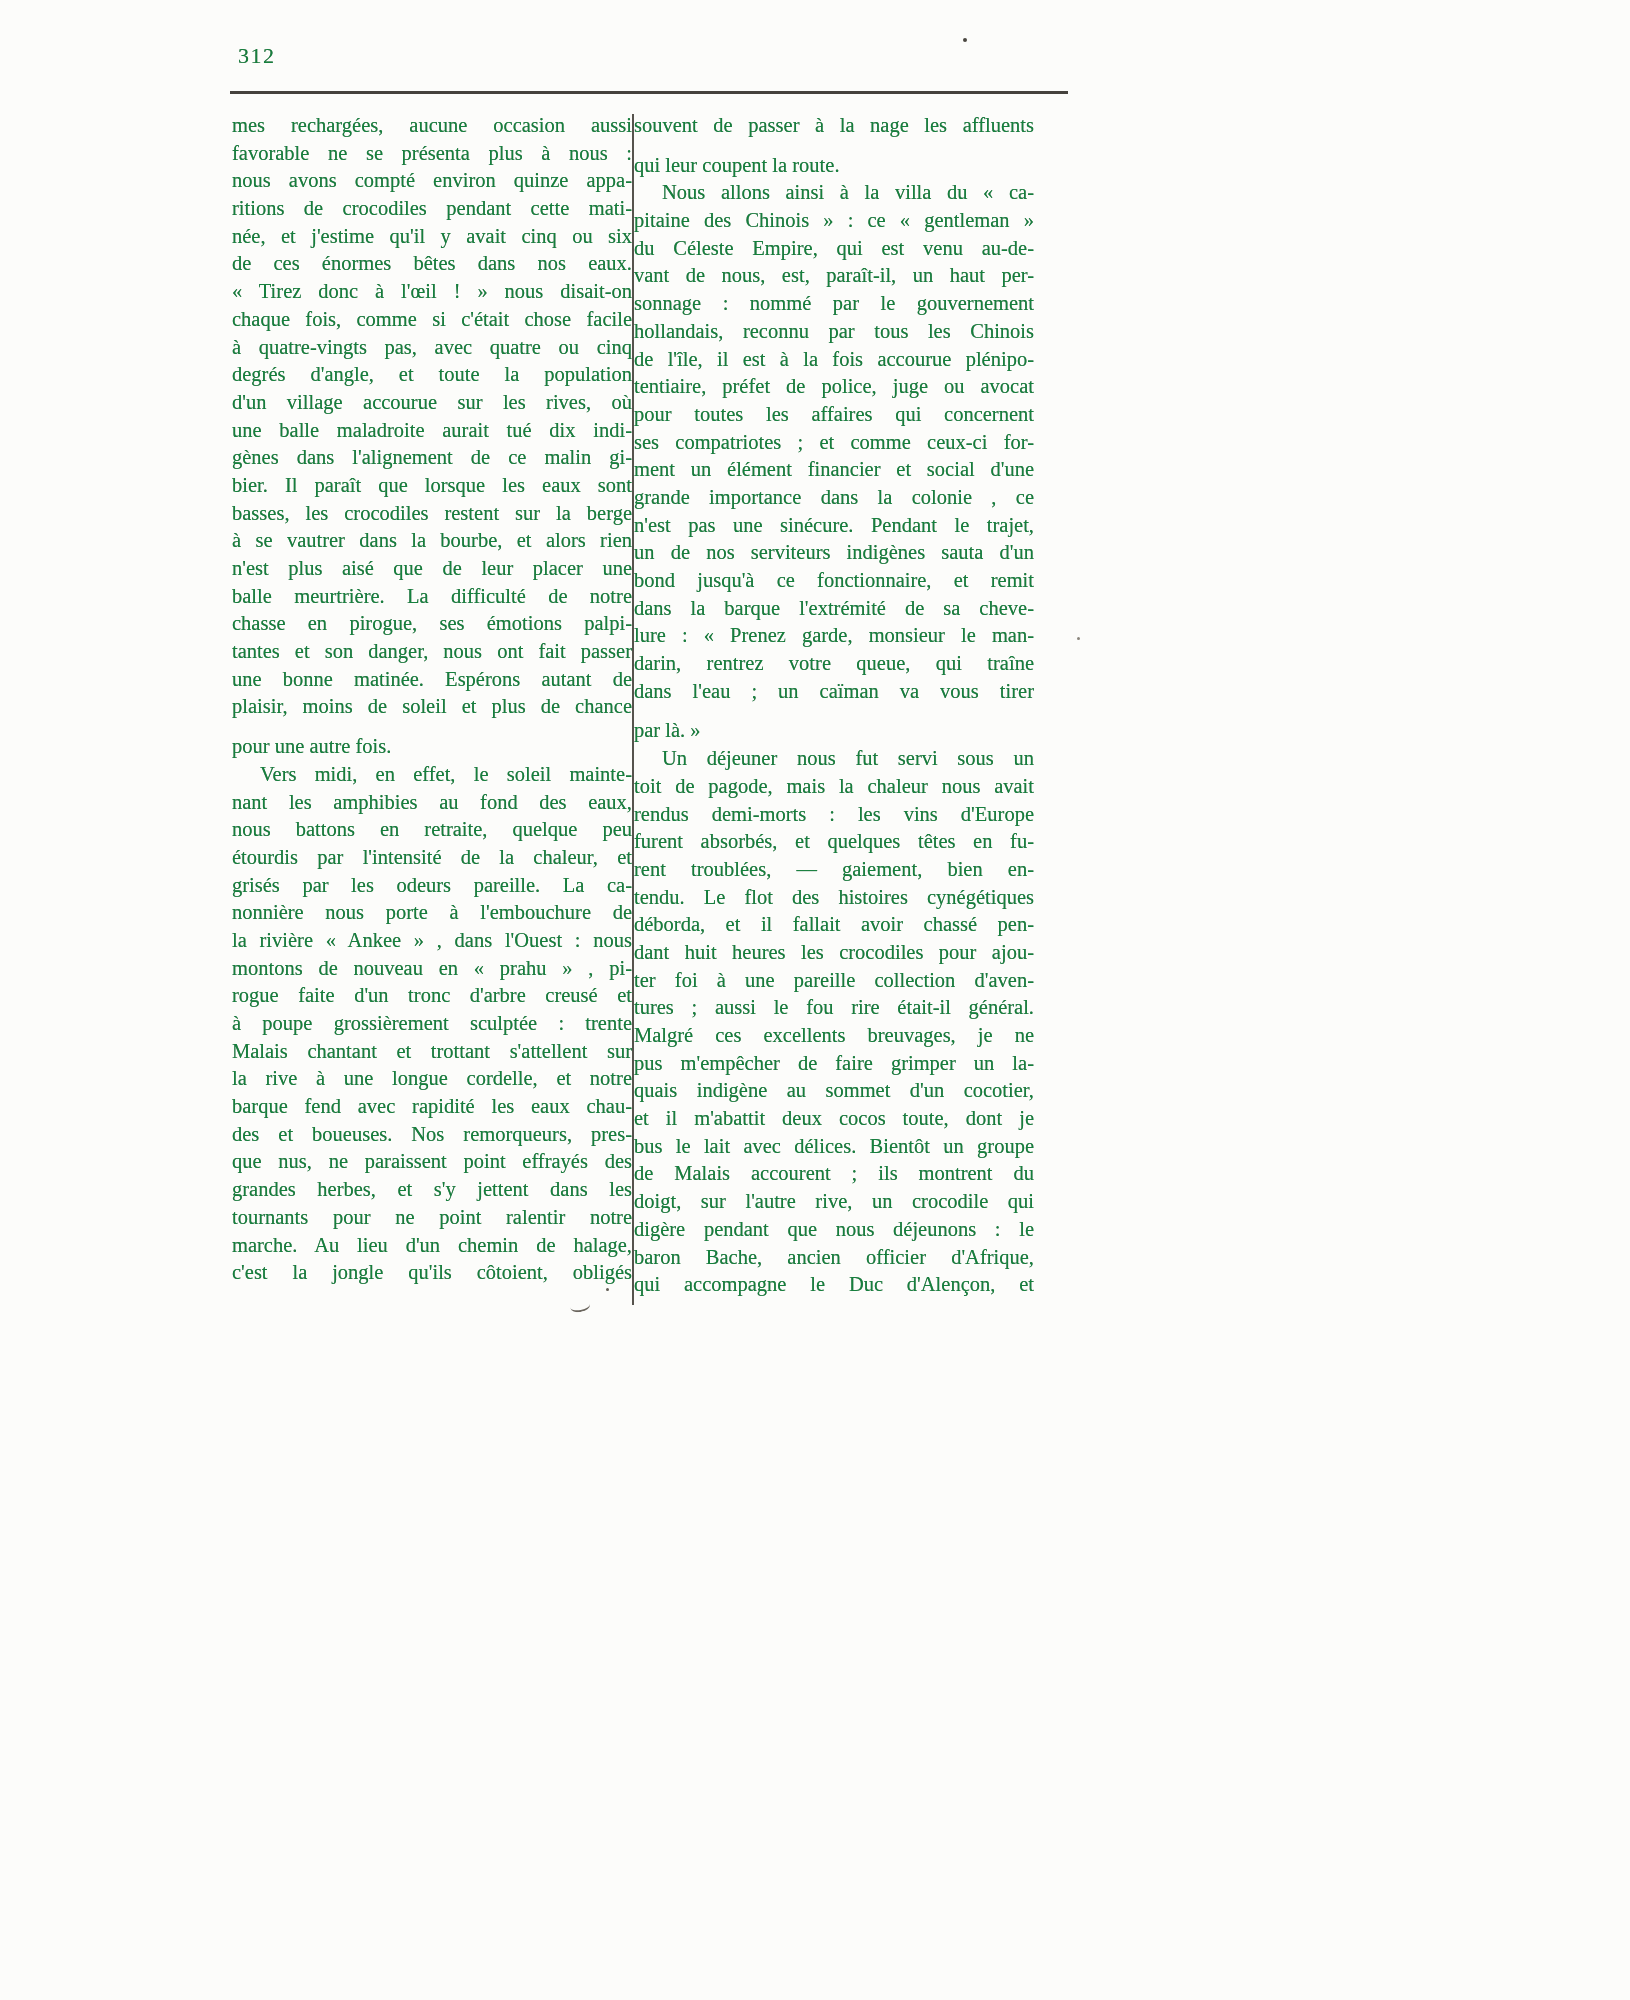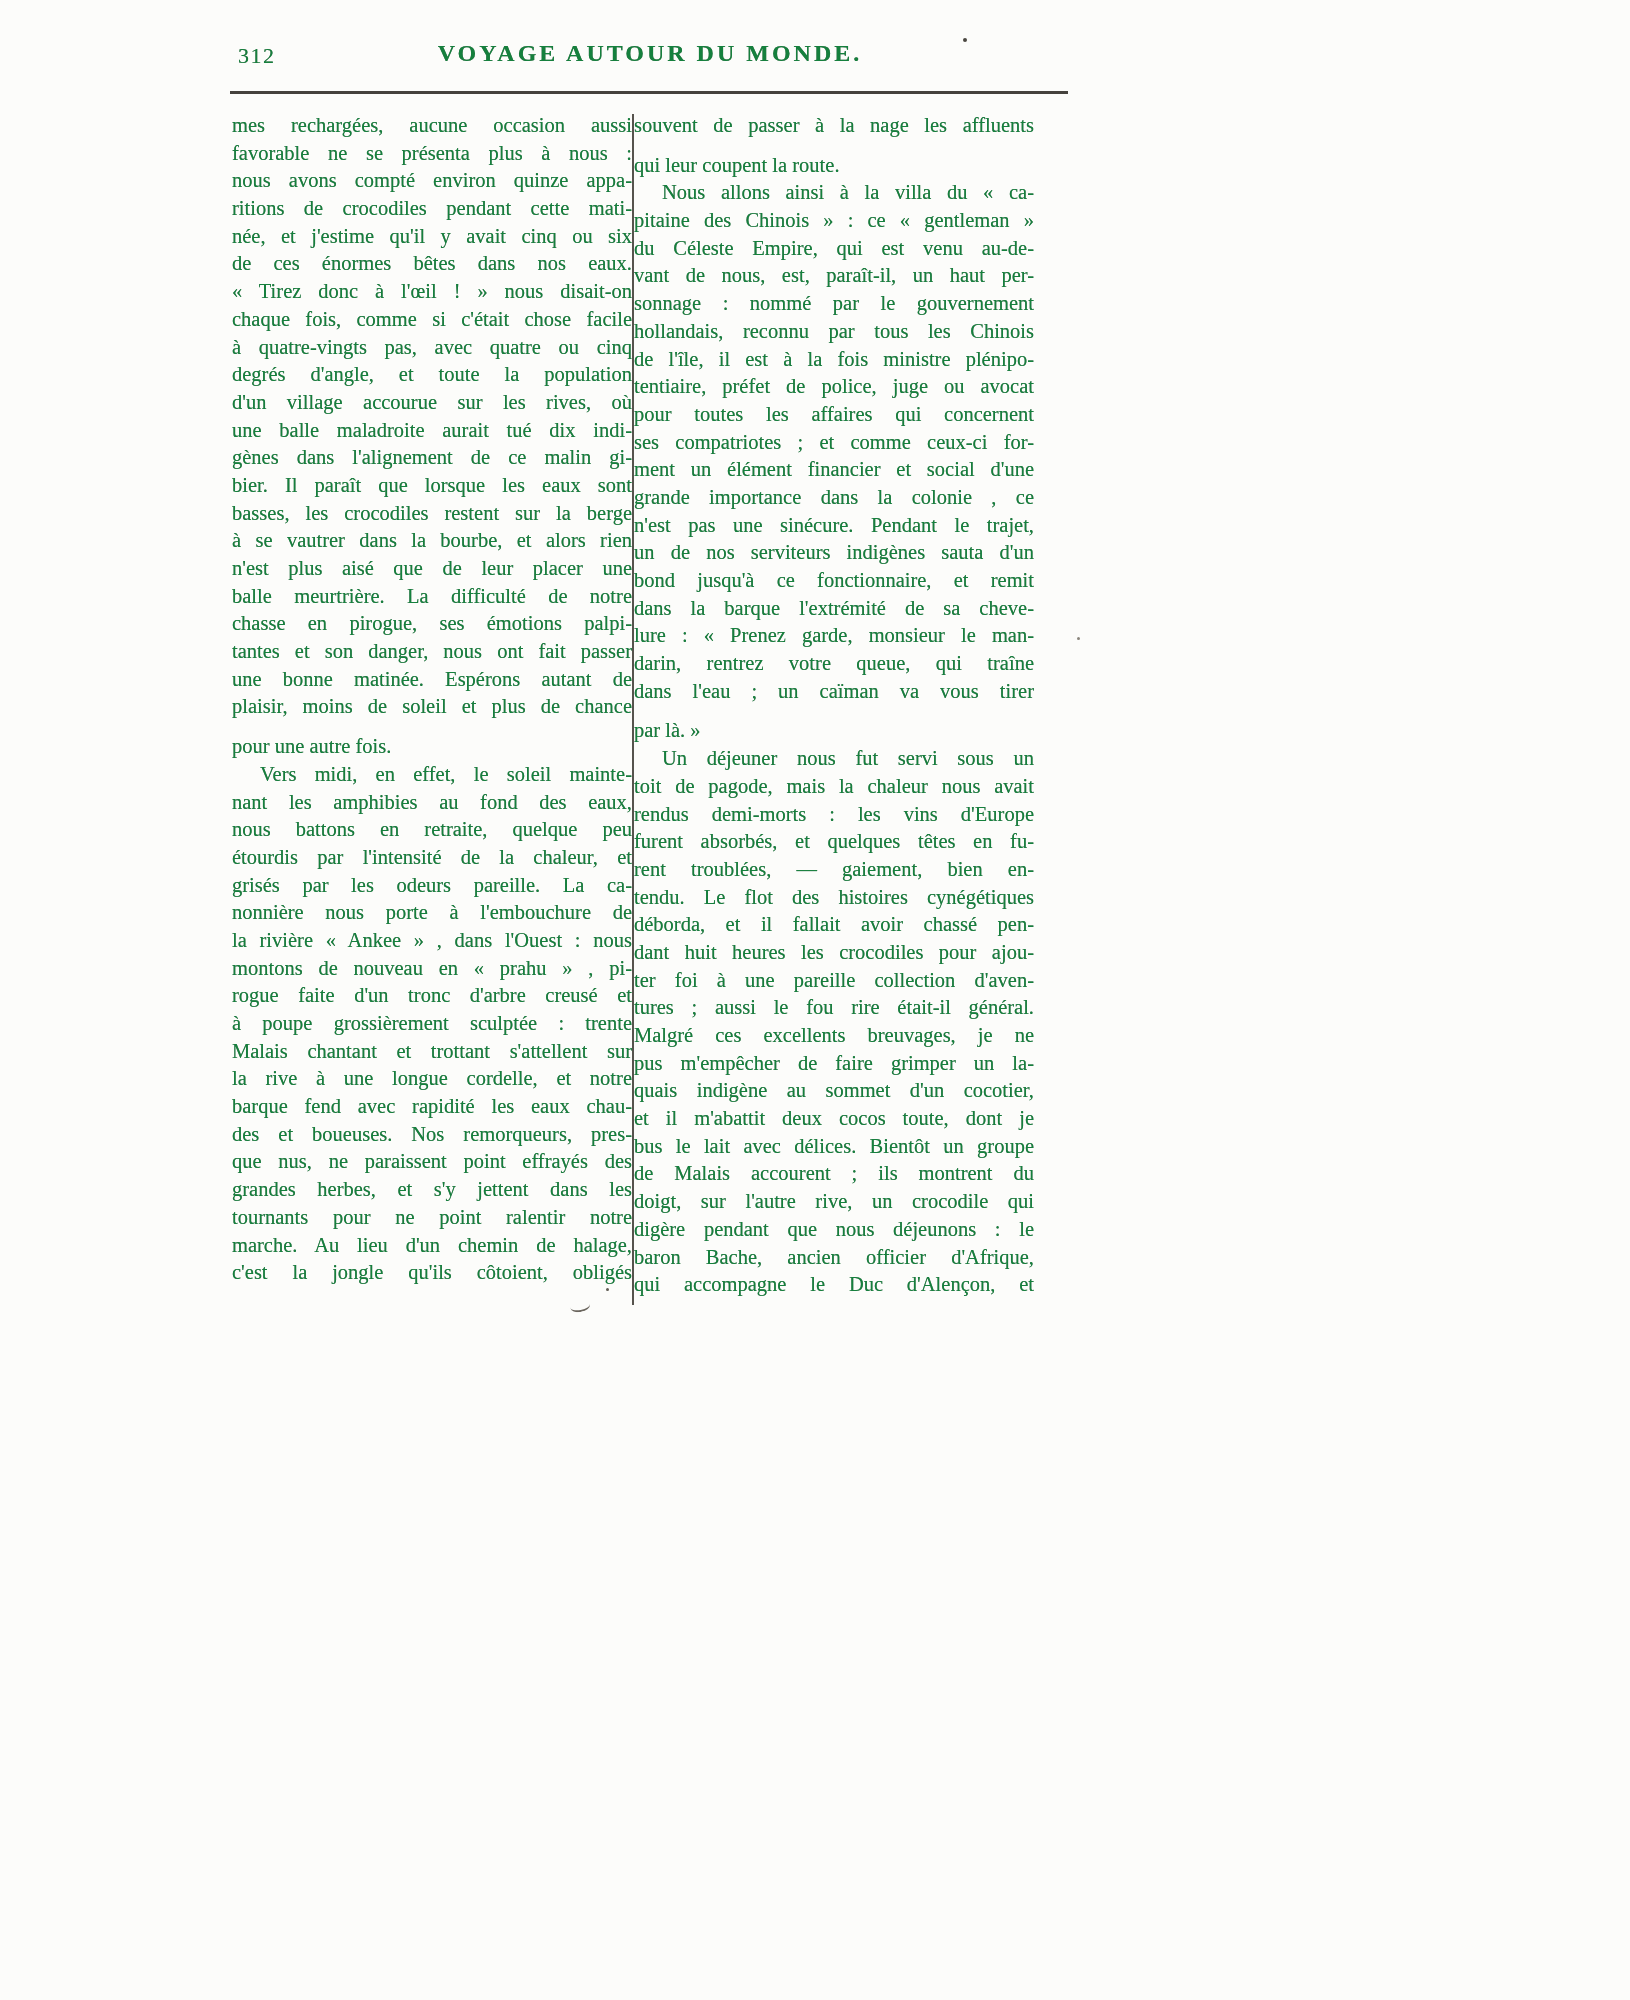--- a/index.html
+++ b/index.html
@@ -66,21 +66,20 @@
     background:transparent;
   }
 </style>
 </head>
 <body>
 
 <div class="page" style="background: rgb(252, 252, 250); color: #15803d; padding-left: 20px;">
 
   <div class="header">
     <span class="pagenum">312</span>
-    <span class="title">VOYAGE AUTOUR DU MONDE.</span>
   </div>
 
   <div class="rule"></div>
 
   <div class="columns">
     <div class="col">
         <div class="line">mes rechargées, aucune occasion aussi</div>
         <div class="line">favorable ne se présenta plus à nous :</div>
         <div class="line">nous avons compté environ quinze appa-</div>
         <div class="line">ritions de crocodiles pendant cette mati-</div>
@@ -126,21 +125,21 @@
     <div class="divider"></div>
     <div class="col">
         <div class="line">souvent de passer à la nage les affluents</div>
         <div class="line end">qui leur coupent la route.</div>
         <div class="line indent">Nous allons ainsi à la villa du « ca-</div>
         <div class="line">pitaine des Chinois » : ce « gentleman »</div>
         <div class="line">du Céleste Empire, qui est venu au-de-</div>
         <div class="line">vant de nous, est, paraît-il, un haut per-</div>
         <div class="line">sonnage : nommé par le gouvernement</div>
         <div class="line">hollandais, reconnu par tous les Chinois</div>
-        <div class="line">de l'île, il est à la fois ministre plénipo-</div>
+        <div class="line">de l'île, il est à la fois accourue plénipo-</div>
         <div class="line">tentiaire, préfet de police, juge ou avocat</div>
         <div class="line">pour toutes les affaires qui concernent</div>
         <div class="line">ses compatriotes ; et comme ceux-ci for-</div>
         <div class="line">ment un élément financier et social d'une</div>
         <div class="line">grande importance dans la colonie , ce</div>
         <div class="line">n'est pas une sinécure. Pendant le trajet,</div>
         <div class="line">un de nos serviteurs indigènes sauta d'un</div>
         <div class="line">bond jusqu'à ce fonctionnaire, et remit</div>
         <div class="line">dans la barque l'extrémité de sa cheve-</div>
         <div class="line">lure : « Prenez garde, monsieur le man-</div>

